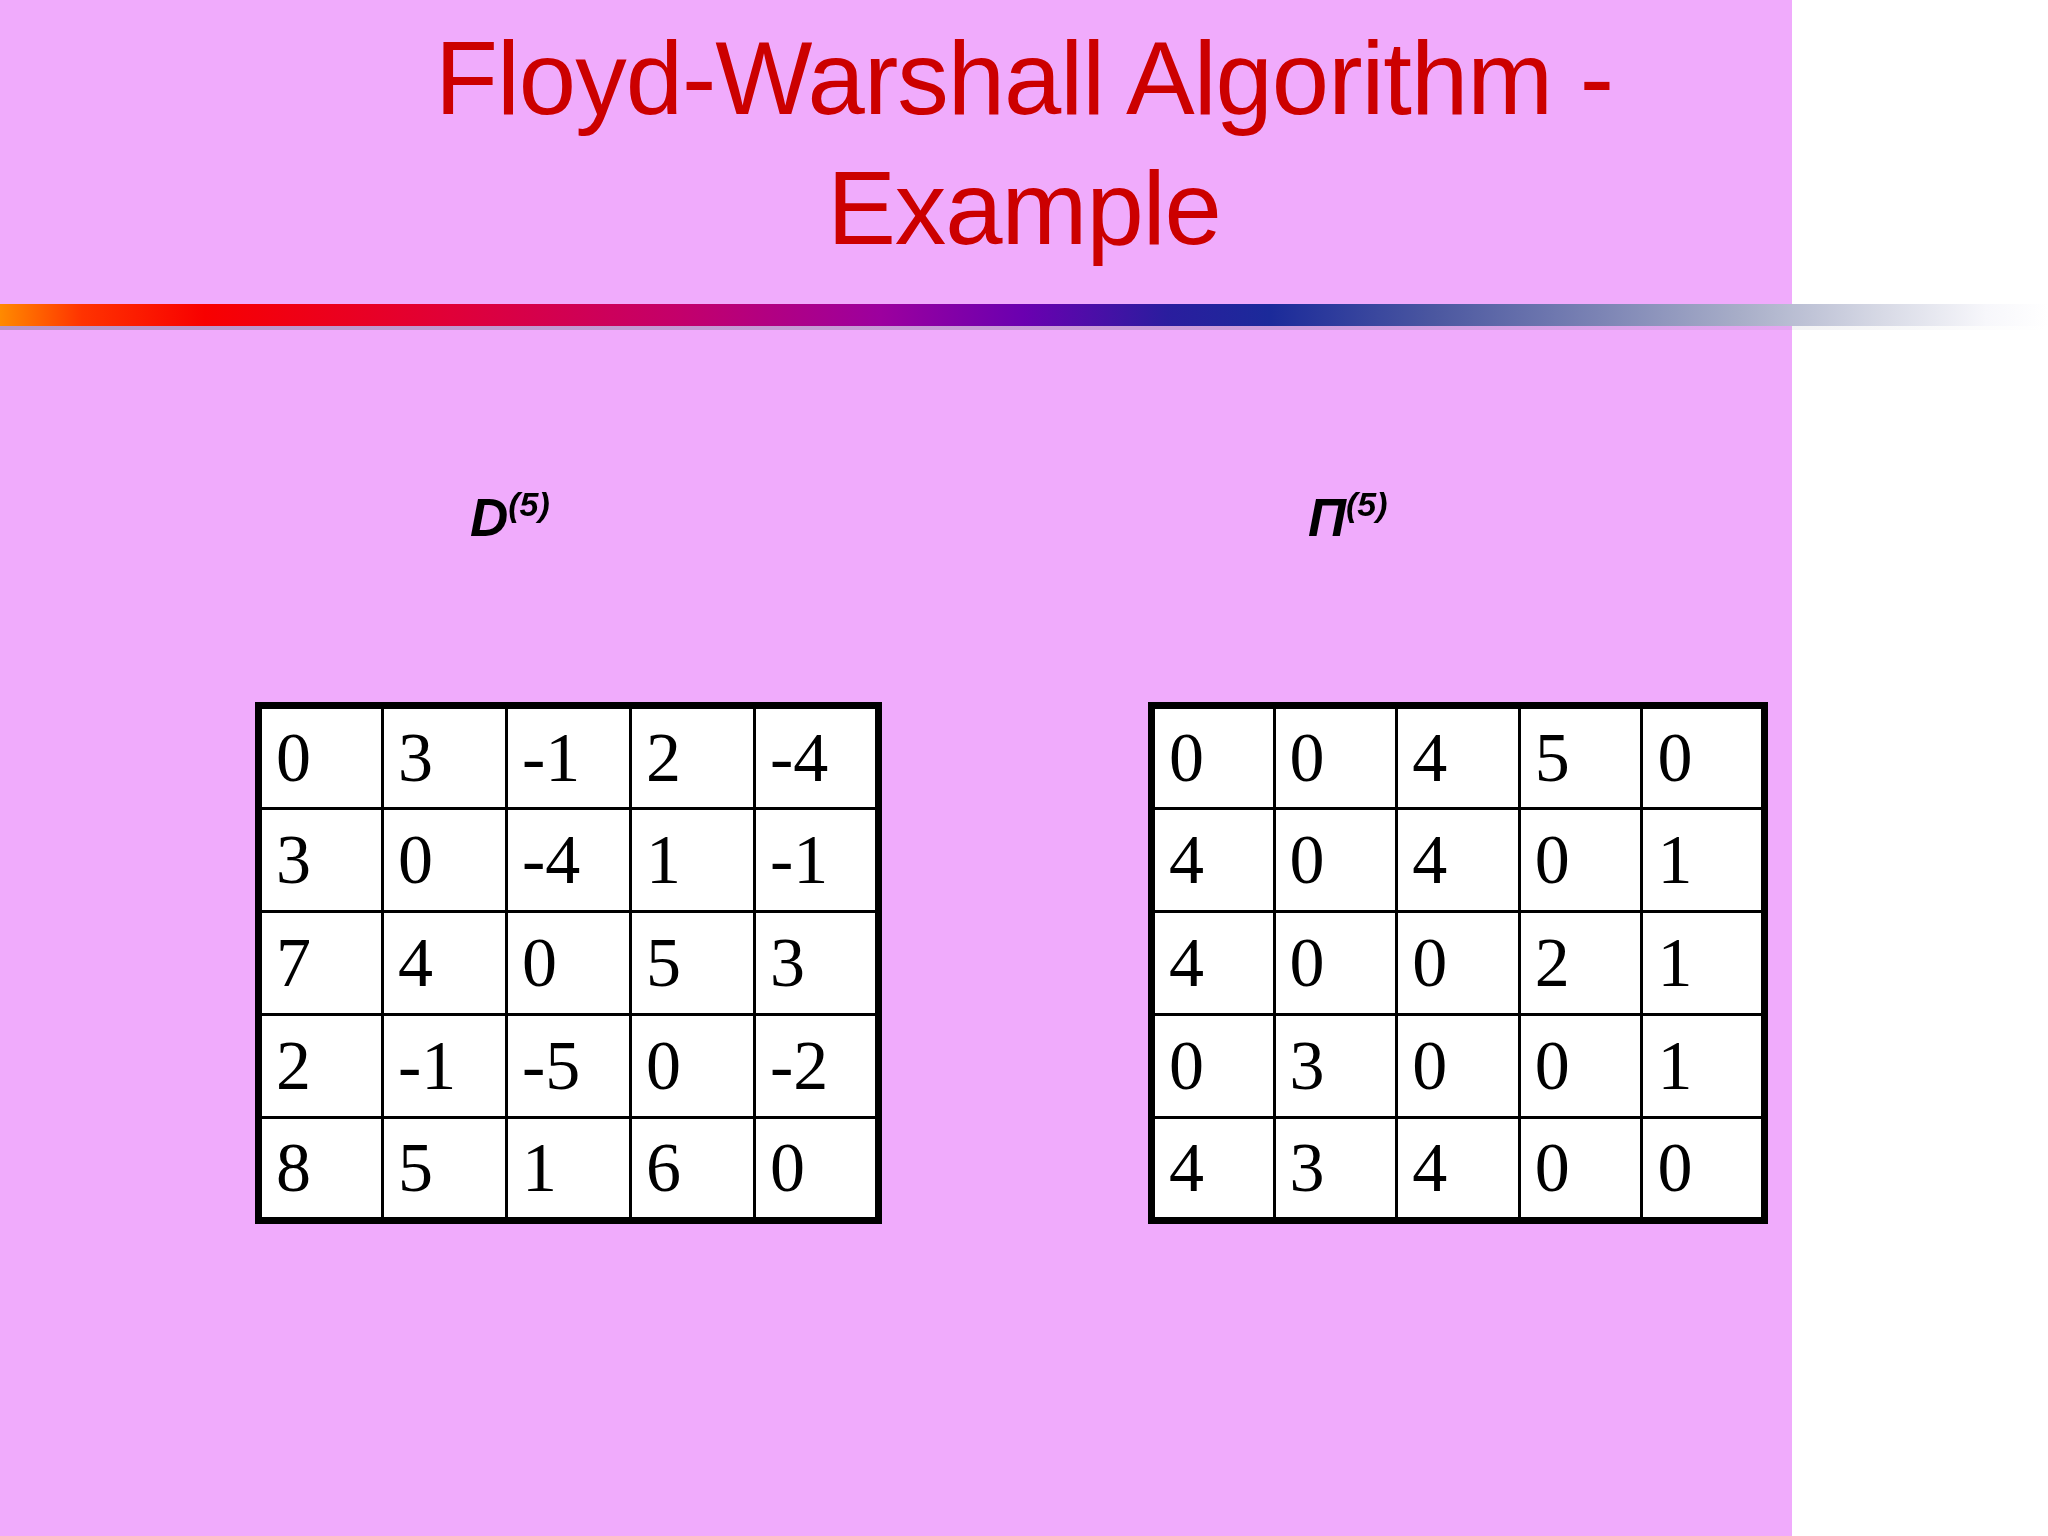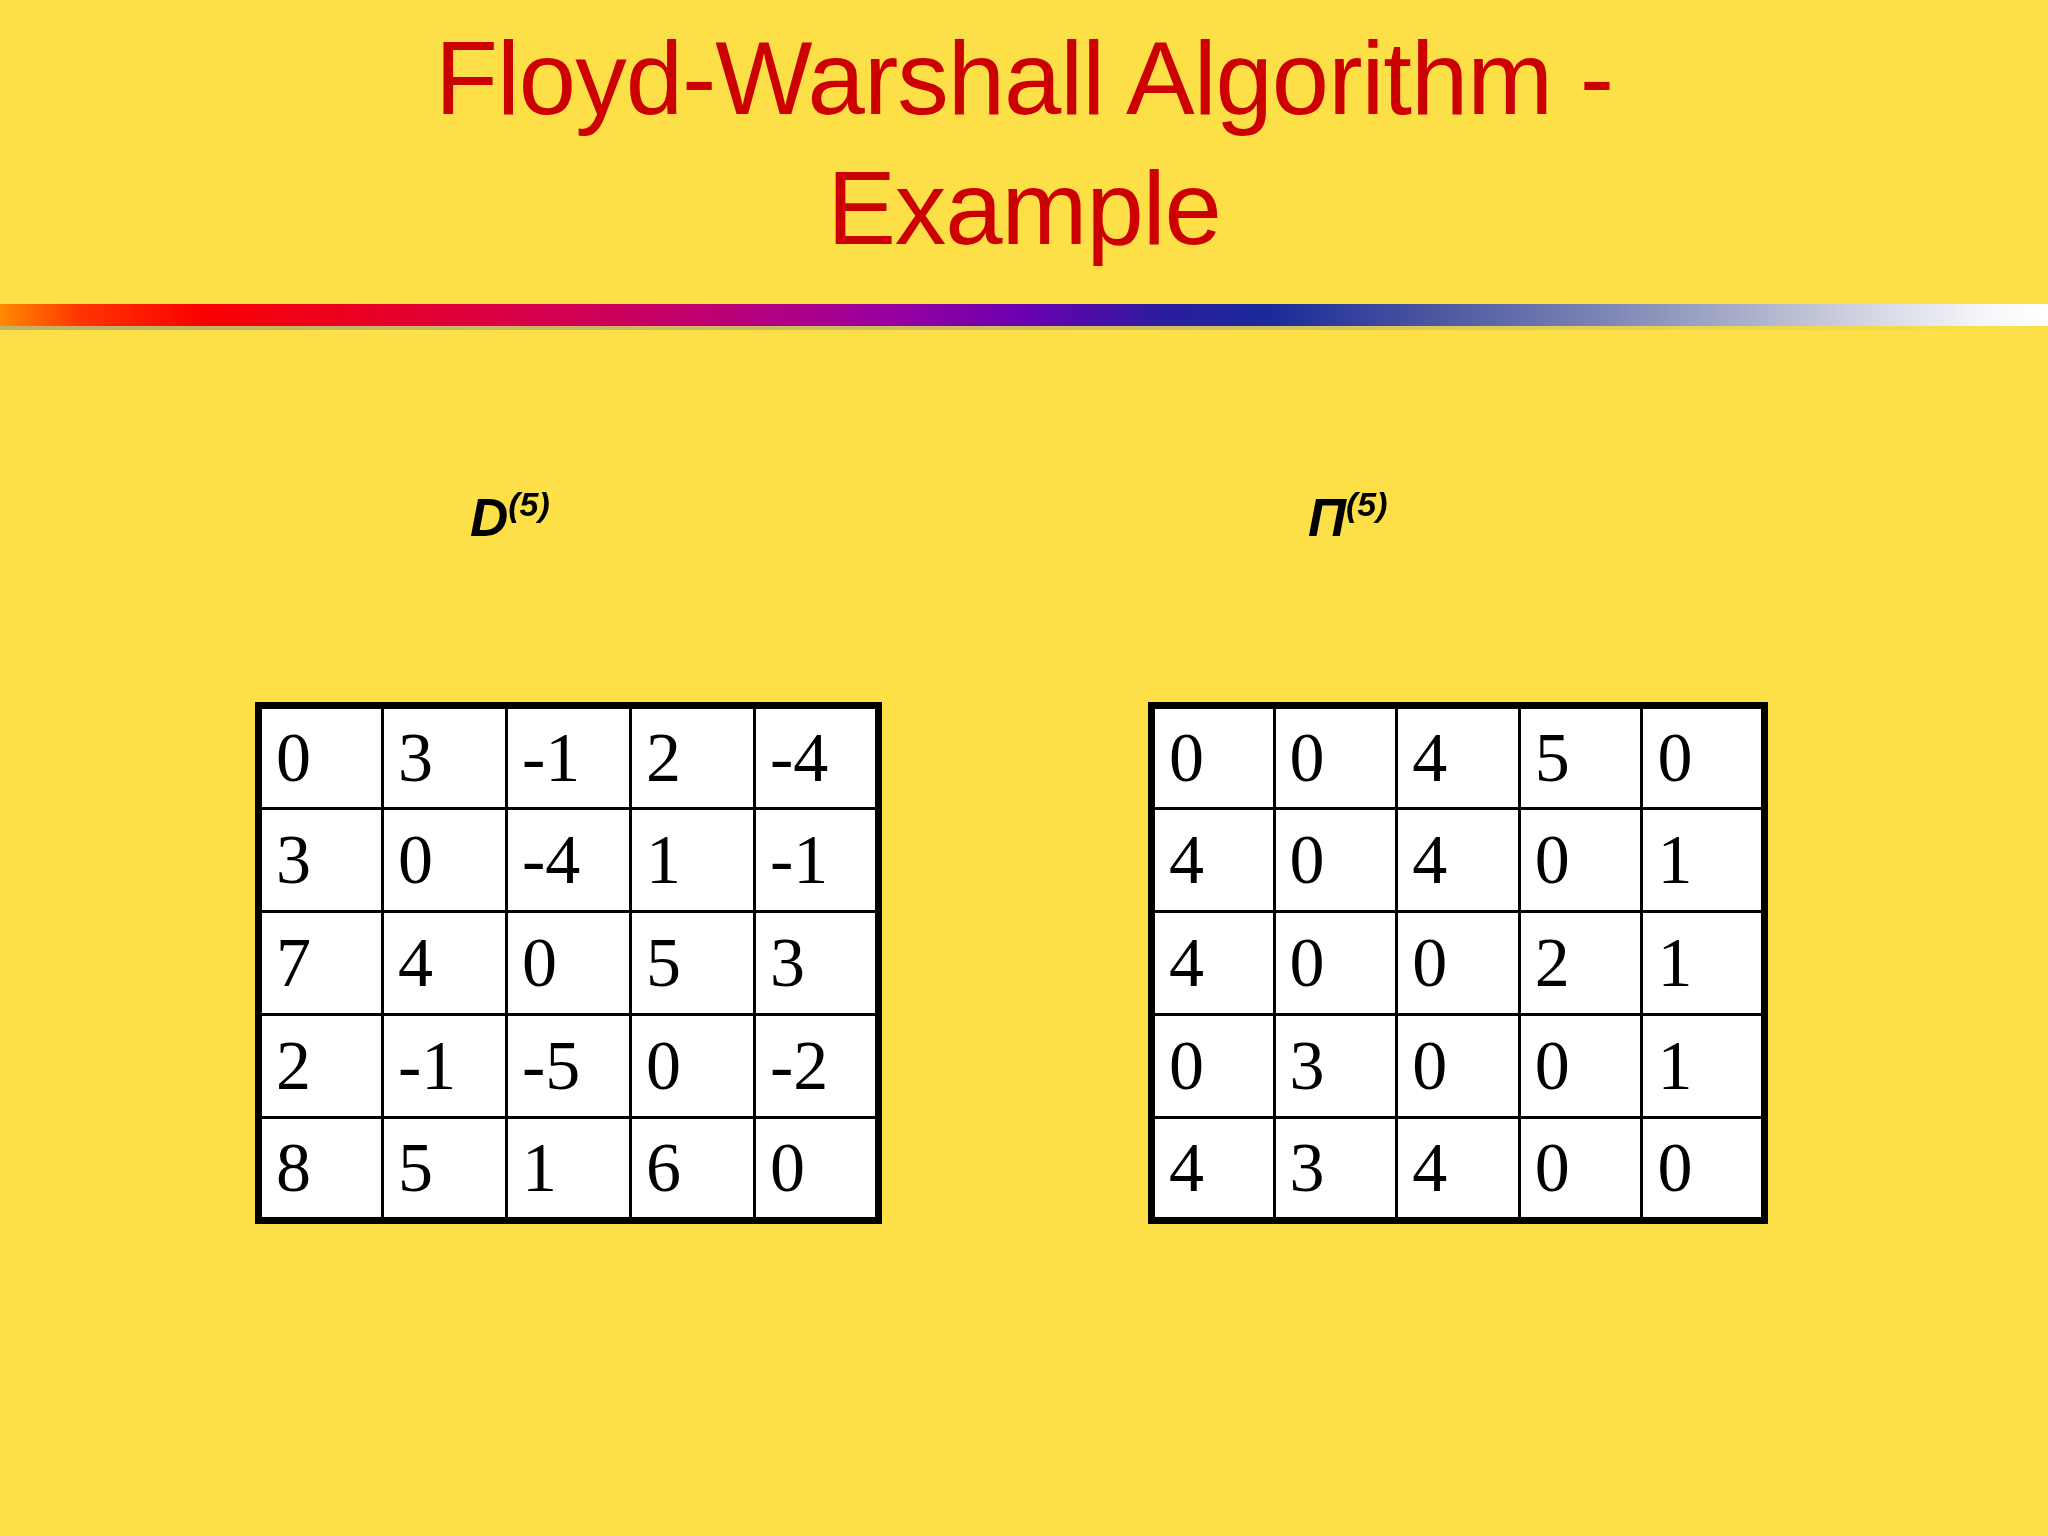--- a/index.html
+++ b/index.html
@@ -12,23 +12,23 @@
     width: 2048px;
     height: 1536px;
     overflow: hidden;
     font-family: "Liberation Sans", sans-serif;
     position: relative;
   }
 
   
   .slide {
     position: relative;
-    width: 2048px;
+    width: 1792px;
     height: 1536px;
-    background: #fde047;
+    background: #f0abfc;
   }
 
   
   .title-block {
     position: absolute;
     left: 0;
     top: 14px;
     width: 2048px;
     text-align: center;
   }

